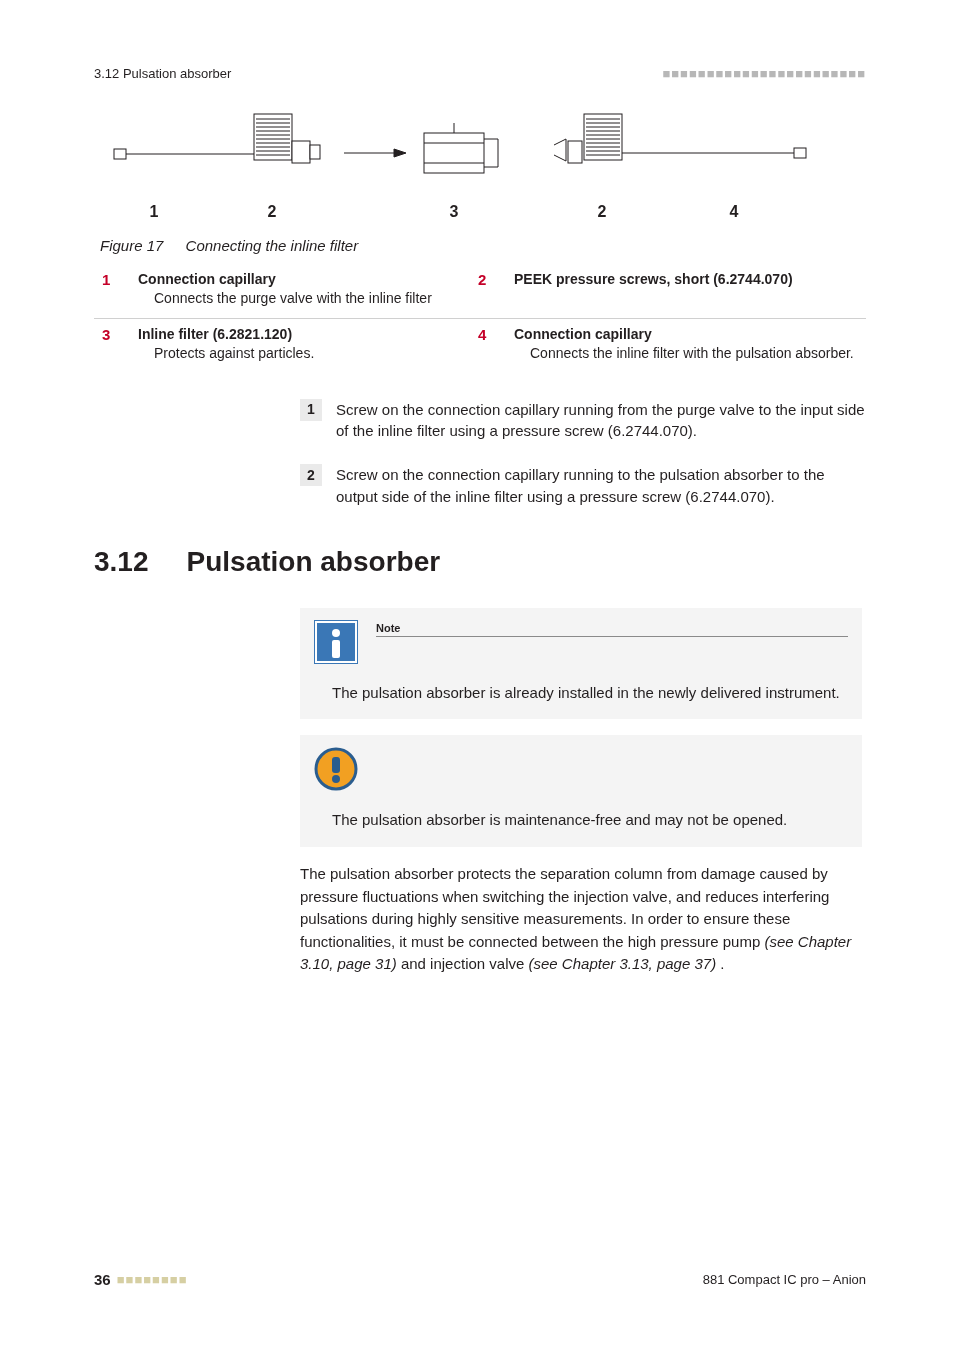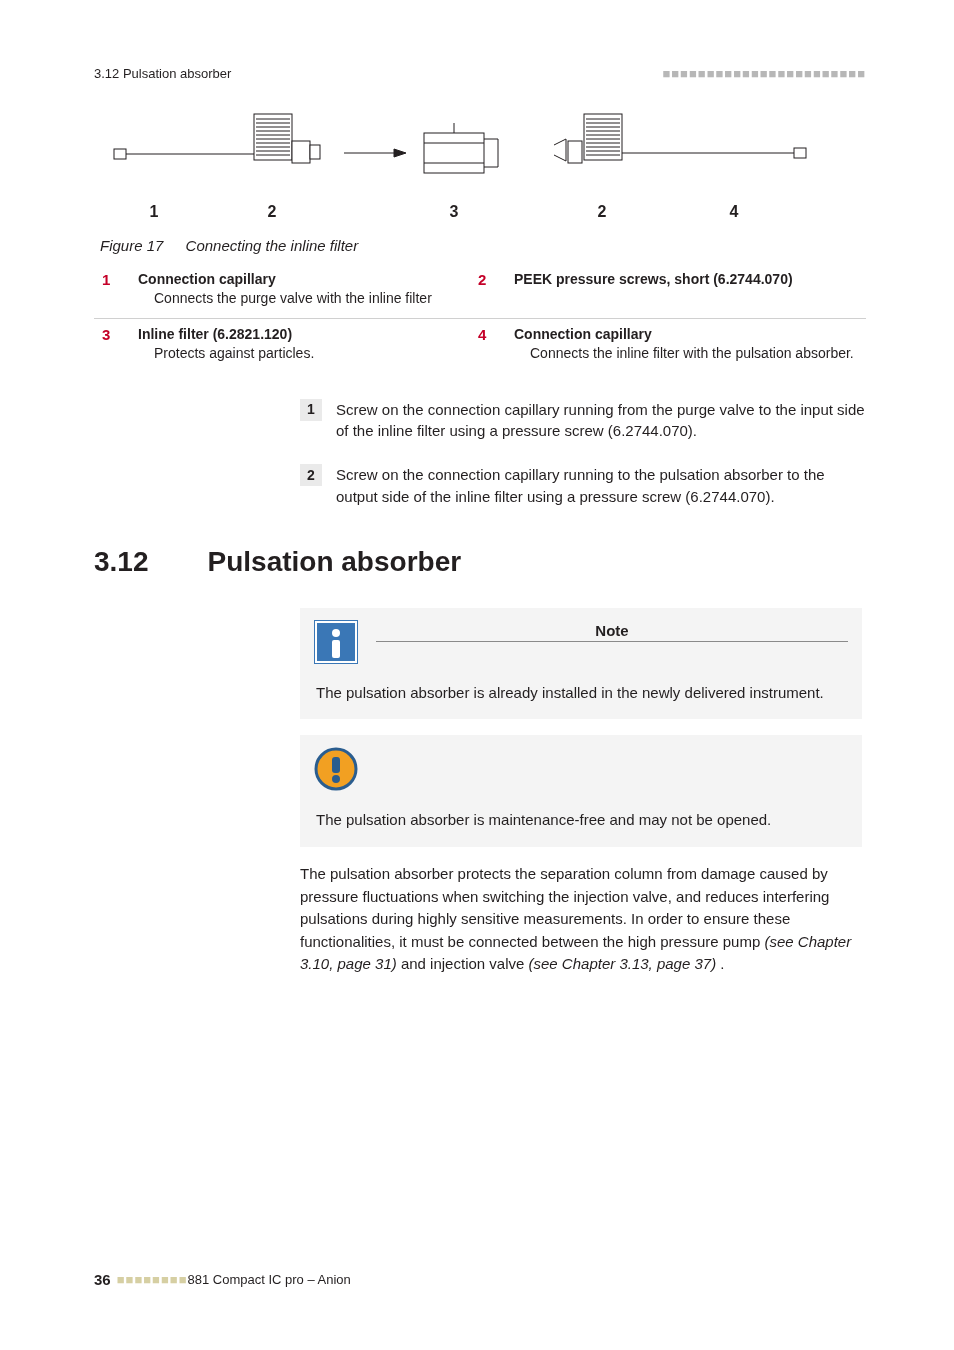--- a/index.html
+++ b/index.html
@@ -12,31 +12,31 @@
   .fig-caption .fignum { margin-right: 18px; }
   .legend-table { width: 100%; border-collapse: collapse; margin-top: 10px; }
   .legend-table td { vertical-align: top; padding: 6px 8px 10px 8px; font-size: 14px; line-height: 1.35; }
   .legend-table .numcol { width: 36px; font-weight: bold; color: #c40028; font-size: 15px; }
   .legend-table .title { font-weight: bold; color: #231f20; }
   .legend-table .desc { font-weight: normal; color: #231f20; margin-left: 16px; }
   .legend-table tr.sep td { border-top: 1px solid #d0d0d0; }
   .steps { margin-left: 206px; margin-top: 26px; }
   .step { display: flex; gap: 14px; margin-bottom: 22px; font-size: 15px; line-height: 1.45; }
   .step .snum { background: #eaeaea; color: #231f20; font-weight: bold; width: 22px; height: 22px; display: flex; align-items: center; justify-content: center; flex: 0 0 22px; font-size: 14px; }
-  .section-head { display: flex; align-items: flex-end; gap: 59px; margin-top: 38px; margin-bottom: 30px; }
+  .section-head { display: flex; align-items: flex-end; gap: 38px; margin-top: 38px; margin-bottom: 30px; }
   .section-num { font-size: 28px; font-weight: 800; color: #231f20; }
   .section-title { font-size: 28px; font-weight: 800; color: #231f20; }
   .callout { margin-left: 206px; width: 562px; background: #f4f4f4; padding: 0 14px 16px 14px; margin-bottom: 16px; }
   .callout-head { display: flex; align-items: flex-start; gap: 18px; padding-top: 12px; }
   .callout-icon { width: 44px; height: 44px; flex: 0 0 44px; }
-  .callout-title { font-weight: bold; font-size: 15px; border-bottom: 1px solid #8a8a8a; flex: 1; padding-bottom: 2px; margin-top: 2px; text-align: center; }
-  .callout-body { font-size: 15px; line-height: 1.45; margin-top: 18px; margin-left: 2px; }
+  .callout-title { font-weight: bold; font-size: 11px; border-bottom: 1px solid #8a8a8a; flex: 1; padding-bottom: 2px; margin-top: 2px; }
+  .callout-body { font-size: 15px; line-height: 1.45; margin-top: 18px; margin-left: 18px; }
   .body-text { margin-left: 206px; width: 562px; font-size: 15px; line-height: 1.5; margin-bottom: 14px; }
   .body-text .ital { font-style: italic; }
-  .footer { position: absolute; left: 94px; right: 73px; bottom: 62px; display: flex; align-items: center; font-size: 13px; }
+  .footer { position: absolute; left: 94px; right: 88px; bottom: 62px; display: flex; justify-content: space-between; align-items: center; font-size: 13px; }
   .footer-left { display: flex; align-items: center; gap: 6px; }
   .footer-left .pnum { font-weight: bold; font-size: 15px; }
   .footer-left .dots { color: #d6cfa3; letter-spacing: 1px; }
   .footer-right { color: #231f20; }
 </style>
 </head>
 <body>
 
 <div class="page">
 

